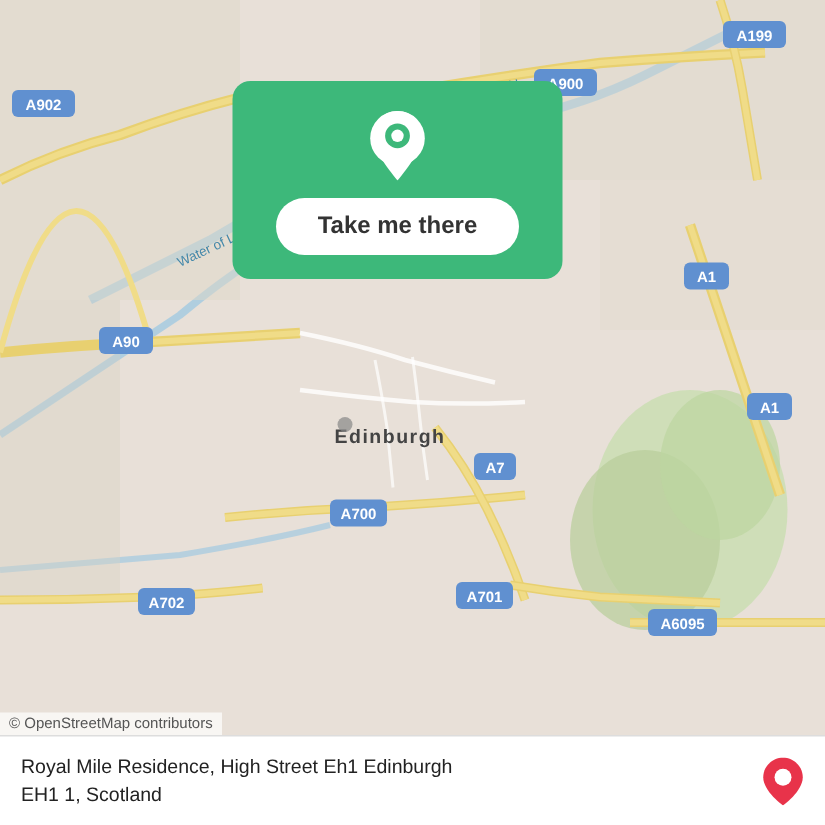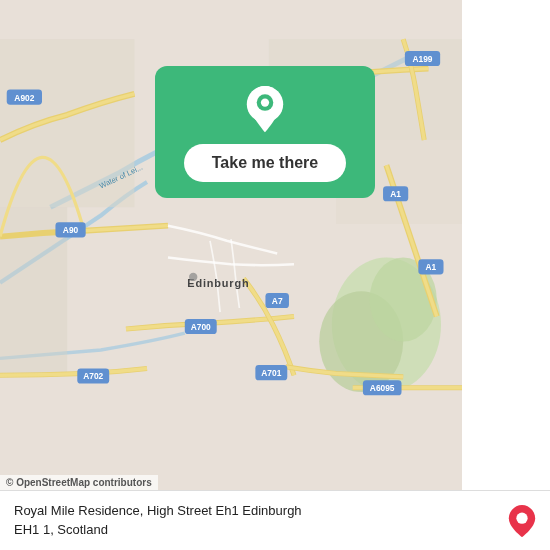--- a/index.html
+++ b/index.html
@@ -5,39 +5,39 @@
     * { margin: 0; padding: 0; box-sizing: border-box; }
     body {
       width: 550px;
       height: 550px;
       overflow: hidden;
       font-family: Arial, sans-serif;
       position: relative;
     }
 
     #map-container {
-      width: 462px;
+      width: 550px;
       height: 490px;
       position: relative;
       overflow: hidden;
       background-color: #e8e0d8;
     }
 
     
     #map-svg {
       width: 100%;
       height: 100%;
       position: absolute;
       top: 0; left: 0;
     }
 
     
     #popup-overlay {
       position: absolute;
-      top: 66px;
+      top: 54px;
       left: 155px;
       width: 220px;
       background: #3db87a;
       border-radius: 12px;
       display: flex;
       flex-direction: column;
       align-items: center;
       padding: 20px 16px 16px 16px;
       z-index: 10;
     }
@@ -62,21 +62,20 @@
 
     
     #attribution {
       position: absolute;
       bottom: 0;
       left: 0;
       font-size: 10px;
       color: #555;
       padding: 2px 6px;
       background: rgba(255,255,255,0.7);
-      font-weight: bold;
     }
 
     
     #footer {
       width: 550px;
       height: 60px;
       background: white;
       border-top: 1px solid #ddd;
       display: flex;
       align-items: center;

